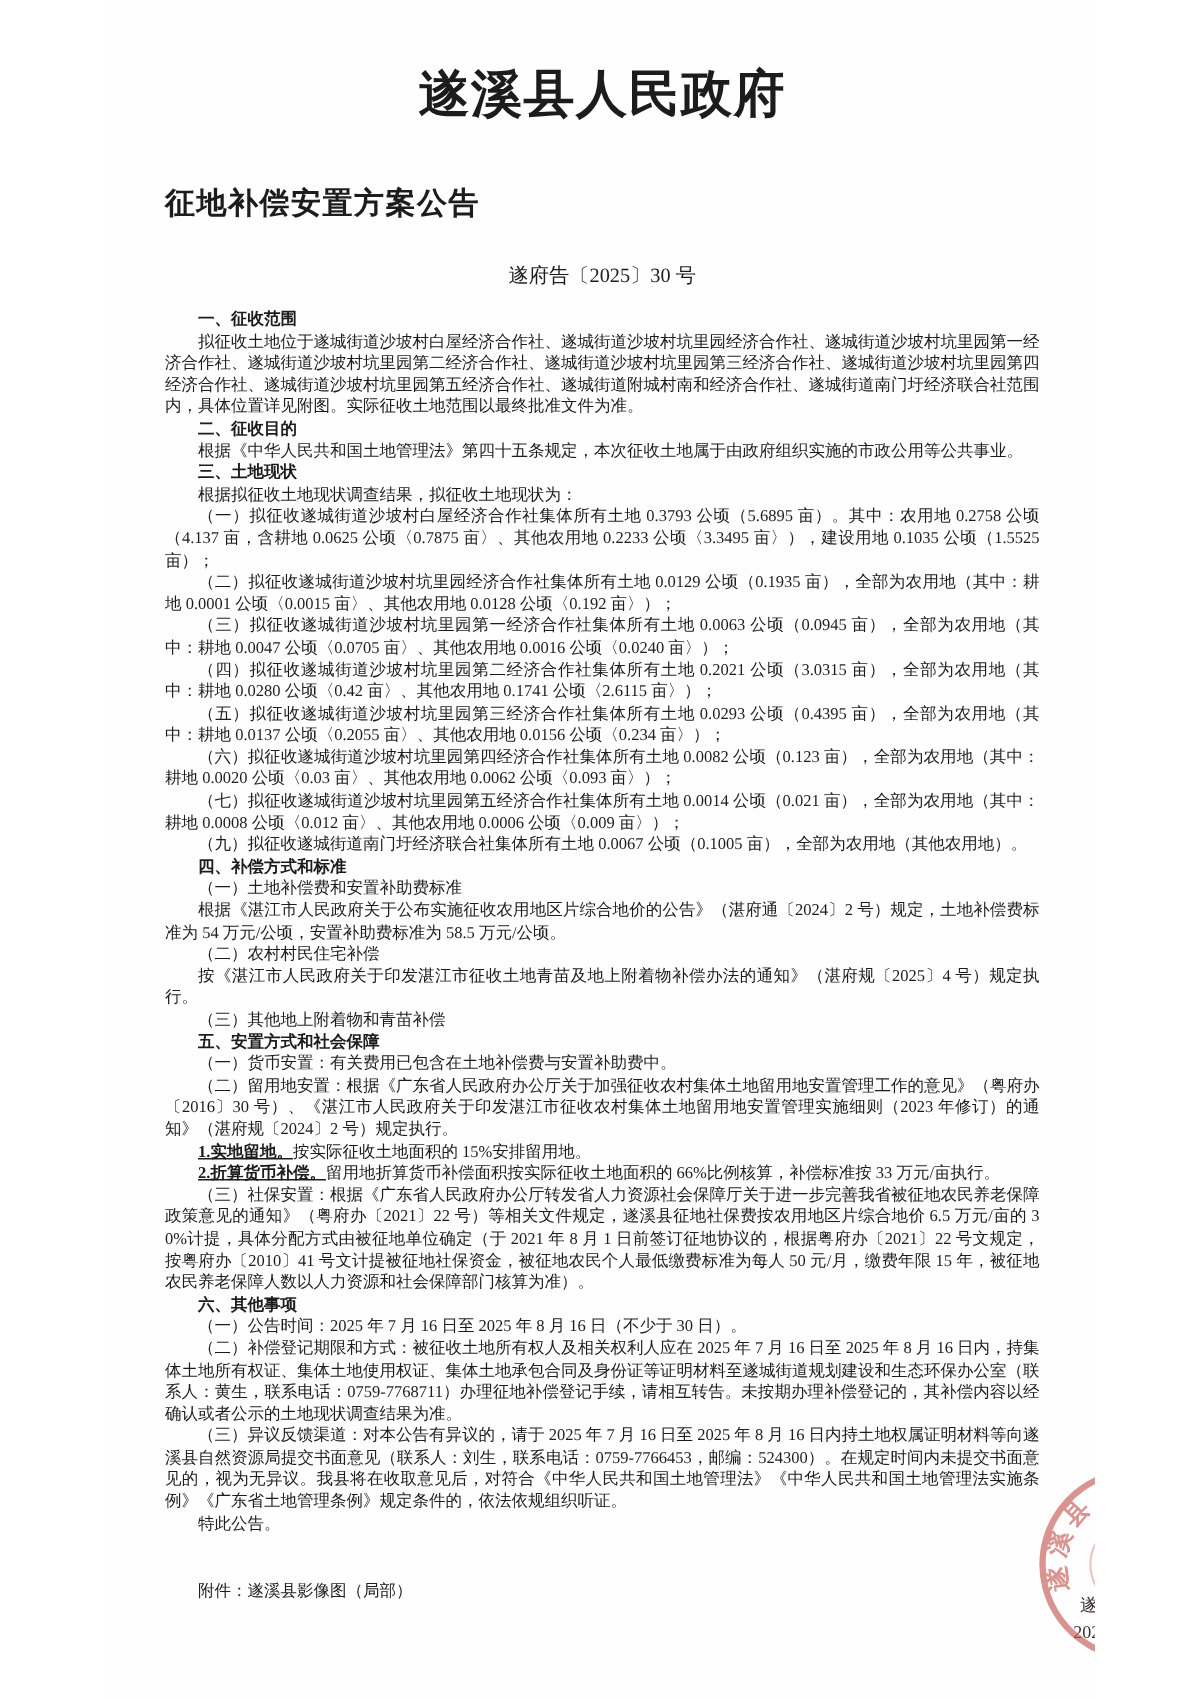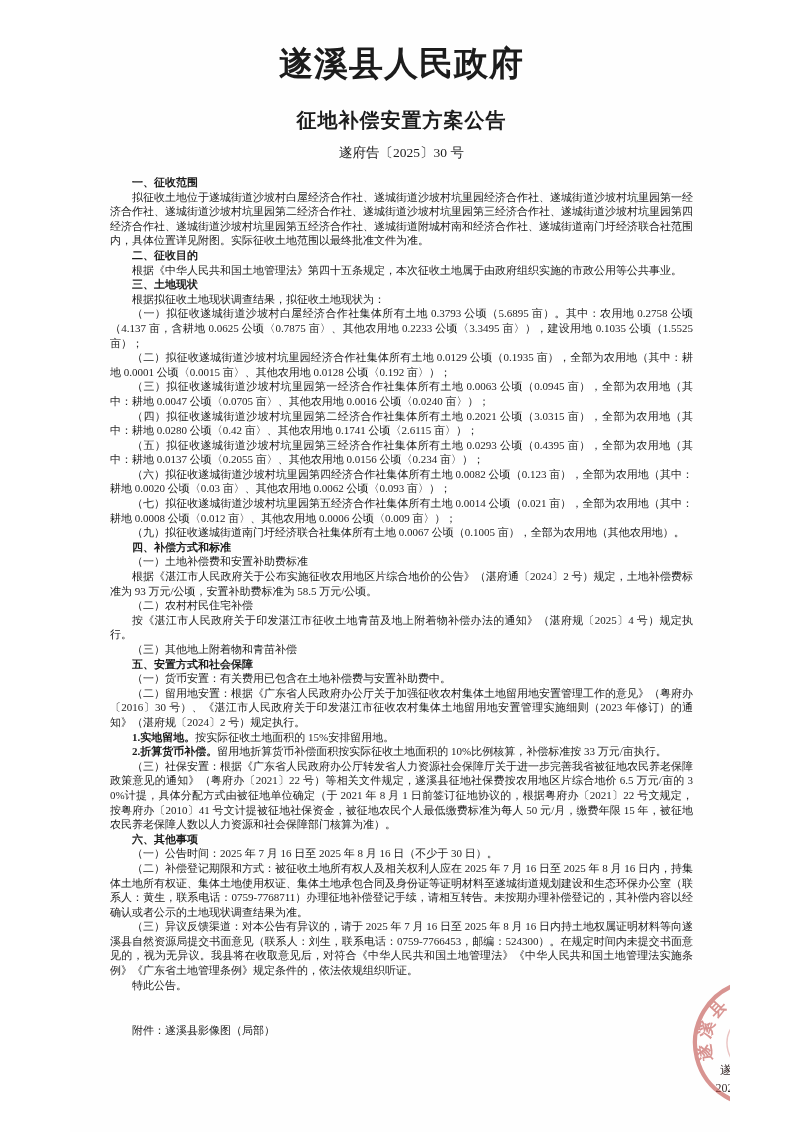--- a/index.html
+++ b/index.html
@@ -16,43 +16,43 @@
     overflow: hidden;
   }
   .org-title {
     text-align: center;
     font-size: 34px;
     font-weight: bold;
     line-height: 40px;
     letter-spacing: 1px;
   }
   .doc-title {
-    text-align: center;
+    text-align: left;
     font-size: 20px;
     font-weight: bold;
     line-height: 24px;
-    margin-top: 24px;
+    margin-top: 40px;
     letter-spacing: 1px;
   }
   .doc-number {
     text-align: center;
     font-size: 13.5px;
     line-height: 16px;
-    margin-top: 13px;
+    margin-top: 28px;
   }
   .body-text { margin-top: 14px; }
   .body-text p {
     font-size: 11px;
     line-height: 14.6px;
     text-align: justify;
     text-indent: 2em;
     word-break: break-all;
   }
   .body-text p.heading { font-weight: bold; }
-  .body-text p b { font-weight: bold; }
+  .body-text p b { font-weight: bold; text-decoration: underline; }
   .attachment {
     font-size: 11px;
     line-height: 14.6px;
     text-indent: 2em;
     margin-top: 31px;
   }
   .signature {
     position: absolute;
     top: 1062px;
     left: 612px;
@@ -90,29 +90,29 @@
       <p class="para">（一）拟征收遂城街道沙坡村白屋经济合作社集体所有土地 0.3793 公顷（5.6895 亩）。其中：农用地 0.2758 公顷（4.137 亩，含耕地 0.0625 公顷〈0.7875 亩〉、其他农用地 0.2233 公顷〈3.3495 亩〉），建设用地 0.1035 公顷（1.5525 亩）；</p>
       <p class="para">（二）拟征收遂城街道沙坡村坑里园经济合作社集体所有土地 0.0129 公顷（0.1935 亩），全部为农用地（其中：耕地 0.0001 公顷〈0.0015 亩〉、其他农用地 0.0128 公顷〈0.192 亩〉）；</p>
       <p class="para">（三）拟征收遂城街道沙坡村坑里园第一经济合作社集体所有土地 0.0063 公顷（0.0945 亩），全部为农用地（其中：耕地 0.0047 公顷〈0.0705 亩〉、其他农用地 0.0016 公顷〈0.0240 亩〉）；</p>
       <p class="para">（四）拟征收遂城街道沙坡村坑里园第二经济合作社集体所有土地 0.2021 公顷（3.0315 亩），全部为农用地（其中：耕地 0.0280 公顷〈0.42 亩〉、其他农用地 0.1741 公顷〈2.6115 亩〉）；</p>
       <p class="para">（五）拟征收遂城街道沙坡村坑里园第三经济合作社集体所有土地 0.0293 公顷（0.4395 亩），全部为农用地（其中：耕地 0.0137 公顷〈0.2055 亩〉、其他农用地 0.0156 公顷〈0.234 亩〉）；</p>
       <p class="para">（六）拟征收遂城街道沙坡村坑里园第四经济合作社集体所有土地 0.0082 公顷（0.123 亩），全部为农用地（其中：耕地 0.0020 公顷〈0.03 亩〉、其他农用地 0.0062 公顷〈0.093 亩〉）；</p>
       <p class="para">（七）拟征收遂城街道沙坡村坑里园第五经济合作社集体所有土地 0.0014 公顷（0.021 亩），全部为农用地（其中：耕地 0.0008 公顷〈0.012 亩〉、其他农用地 0.0006 公顷〈0.009 亩〉）；</p>
       <p class="para">（九）拟征收遂城街道南门圩经济联合社集体所有土地 0.0067 公顷（0.1005 亩），全部为农用地（其他农用地）。</p>
       <p class="heading">四、补偿方式和标准</p>
       <p class="para">（一）土地补偿费和安置补助费标准</p>
-      <p class="para">根据《湛江市人民政府关于公布实施征收农用地区片综合地价的公告》（湛府通〔2024〕2 号）规定，土地补偿费标准为 93 万元/公顷，安置补助费标准为 58.5 万元/公顷。</p>
+      <p class="para">根据《湛江市人民政府关于公布实施征收农用地区片综合地价的公告》（湛府通〔2024〕2 号）规定，土地补偿费标准为 54 万元/公顷，安置补助费标准为 58.5 万元/公顷。</p>
       <p class="para">（二）农村村民住宅补偿</p>
       <p class="para">按《湛江市人民政府关于印发湛江市征收土地青苗及地上附着物补偿办法的通知》（湛府规〔2025〕4 号）规定执行。</p>
       <p class="para">（三）其他地上附着物和青苗补偿</p>
       <p class="heading">五、安置方式和社会保障</p>
       <p class="para">（一）货币安置：有关费用已包含在土地补偿费与安置补助费中。</p>
       <p class="para">（二）留用地安置：根据《广东省人民政府办公厅关于加强征收农村集体土地留用地安置管理工作的意见》（粤府办〔2016〕30 号）、《湛江市人民政府关于印发湛江市征收农村集体土地留用地安置管理实施细则（2023 年修订）的通知》（湛府规〔2024〕2 号）规定执行。</p>
       <p class="para"><b>1.实地留地。</b><span>按实际征收土地面积的 15%安排留用地。</span></p>
-      <p class="para"><b>2.折算货币补偿。</b><span>留用地折算货币补偿面积按实际征收土地面积的 10%比例核算，补偿标准按 33 万元/亩执行。</span></p>
+      <p class="para"><b>2.折算货币补偿。</b><span>留用地折算货币补偿面积按实际征收土地面积的 66%比例核算，补偿标准按 33 万元/亩执行。</span></p>
       <p class="para">（三）社保安置：根据《广东省人民政府办公厅转发省人力资源社会保障厅关于进一步完善我省被征地农民养老保障政策意见的通知》（粤府办〔2021〕22 号）等相关文件规定，遂溪县征地社保费按农用地区片综合地价 6.5 万元/亩的 30%计提，具体分配方式由被征地单位确定（于 2021 年 8 月 1 日前签订征地协议的，根据粤府办〔2021〕22 号文规定，按粤府办〔2010〕41 号文计提被征地社保资金，被征地农民个人最低缴费标准为每人 50 元/月，缴费年限 15 年，被征地农民养老保障人数以人力资源和社会保障部门核算为准）。</p>
       <p class="heading">六、其他事项</p>
       <p class="para">（一）公告时间：2025 年 7 月 16 日至 2025 年 8 月 16 日（不少于 30 日）。</p>
       <p class="para">（二）补偿登记期限和方式：被征收土地所有权人及相关权利人应在 2025 年 7 月 16 日至 2025 年 8 月 16 日内，持集体土地所有权证、集体土地使用权证、集体土地承包合同及身份证等证明材料至遂城街道规划建设和生态环保办公室（联系人：黄生，联系电话：0759-7768711）办理征地补偿登记手续，请相互转告。未按期办理补偿登记的，其补偿内容以经确认或者公示的土地现状调查结果为准。</p>
       <p class="para">（三）异议反馈渠道：对本公告有异议的，请于 2025 年 7 月 16 日至 2025 年 8 月 16 日内持土地权属证明材料等向遂溪县自然资源局提交书面意见（联系人：刘生，联系电话：0759-7766453，邮编：524300）。在规定时间内未提交书面意见的，视为无异议。我县将在收取意见后，对符合《中华人民共和国土地管理法》《中华人民共和国土地管理法实施条例》《广东省土地管理条例》规定条件的，依法依规组织听证。</p>
       <p class="para">特此公告。</p>
     </div>
 
   <div class="attachment">附件：遂溪县影像图（局部）</div>
 

